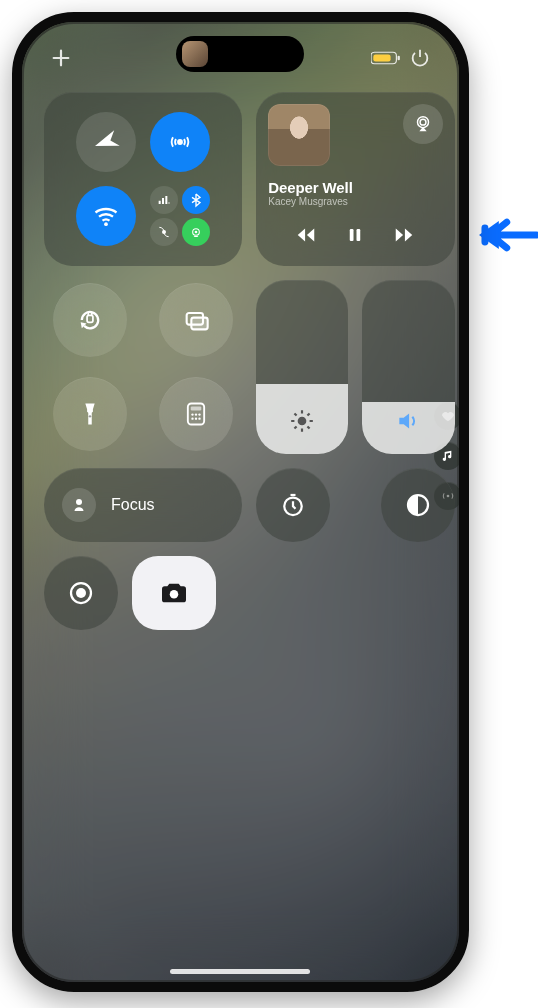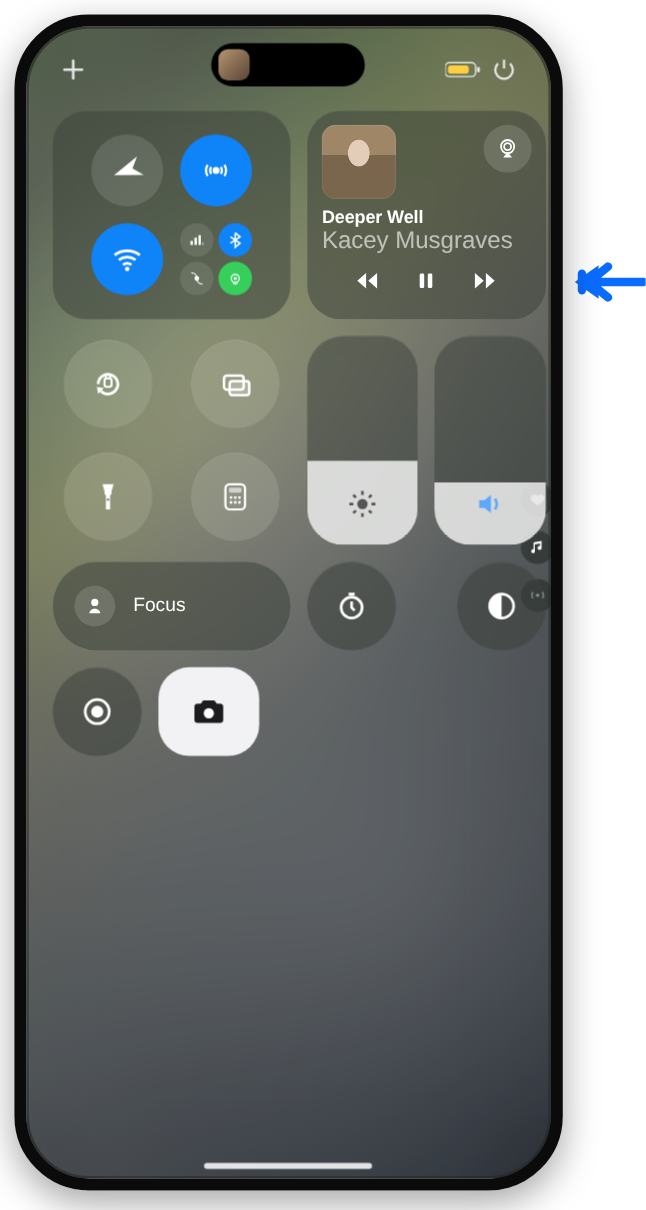--- a/index.html
+++ b/index.html
@@ -138,21 +138,21 @@
       linear-gradient(#a08665 0 40%, #7b654c 40% 100%);
     box-shadow: inset 0 0 0 1px rgba(255,255,255,0.08);
   }
   .airplay {
     width: 40px; height: 40px; border-radius: 50%;
     background: rgba(255,255,255,0.14);
     display: flex; align-items: center; justify-content: center;
   }
   .now .meta { margin-top: -4px; }
   .now .title { font-size: 15px; font-weight: 600; letter-spacing: -0.1px; white-space: nowrap; overflow: hidden; text-overflow: ellipsis; }
-  .now .artist { font-size: 20px; color: rgba(255,255,255,0.62); white-space: nowrap; overflow: hidden; text-overflow: ellipsis; }
+  .now .artist { font-size: 10px; color: rgba(255,255,255,0.62); white-space: nowrap; overflow: hidden; text-overflow: ellipsis; }
   .controls {
     display: flex; justify-content: center; gap: 28px; align-items: center;
     padding-bottom: 4px;
   }
   .controls svg { width: 24px; height: 22px; }
   .controls .pause svg { width: 18px; }
 
   
   .utilgrid {
     display: grid;

